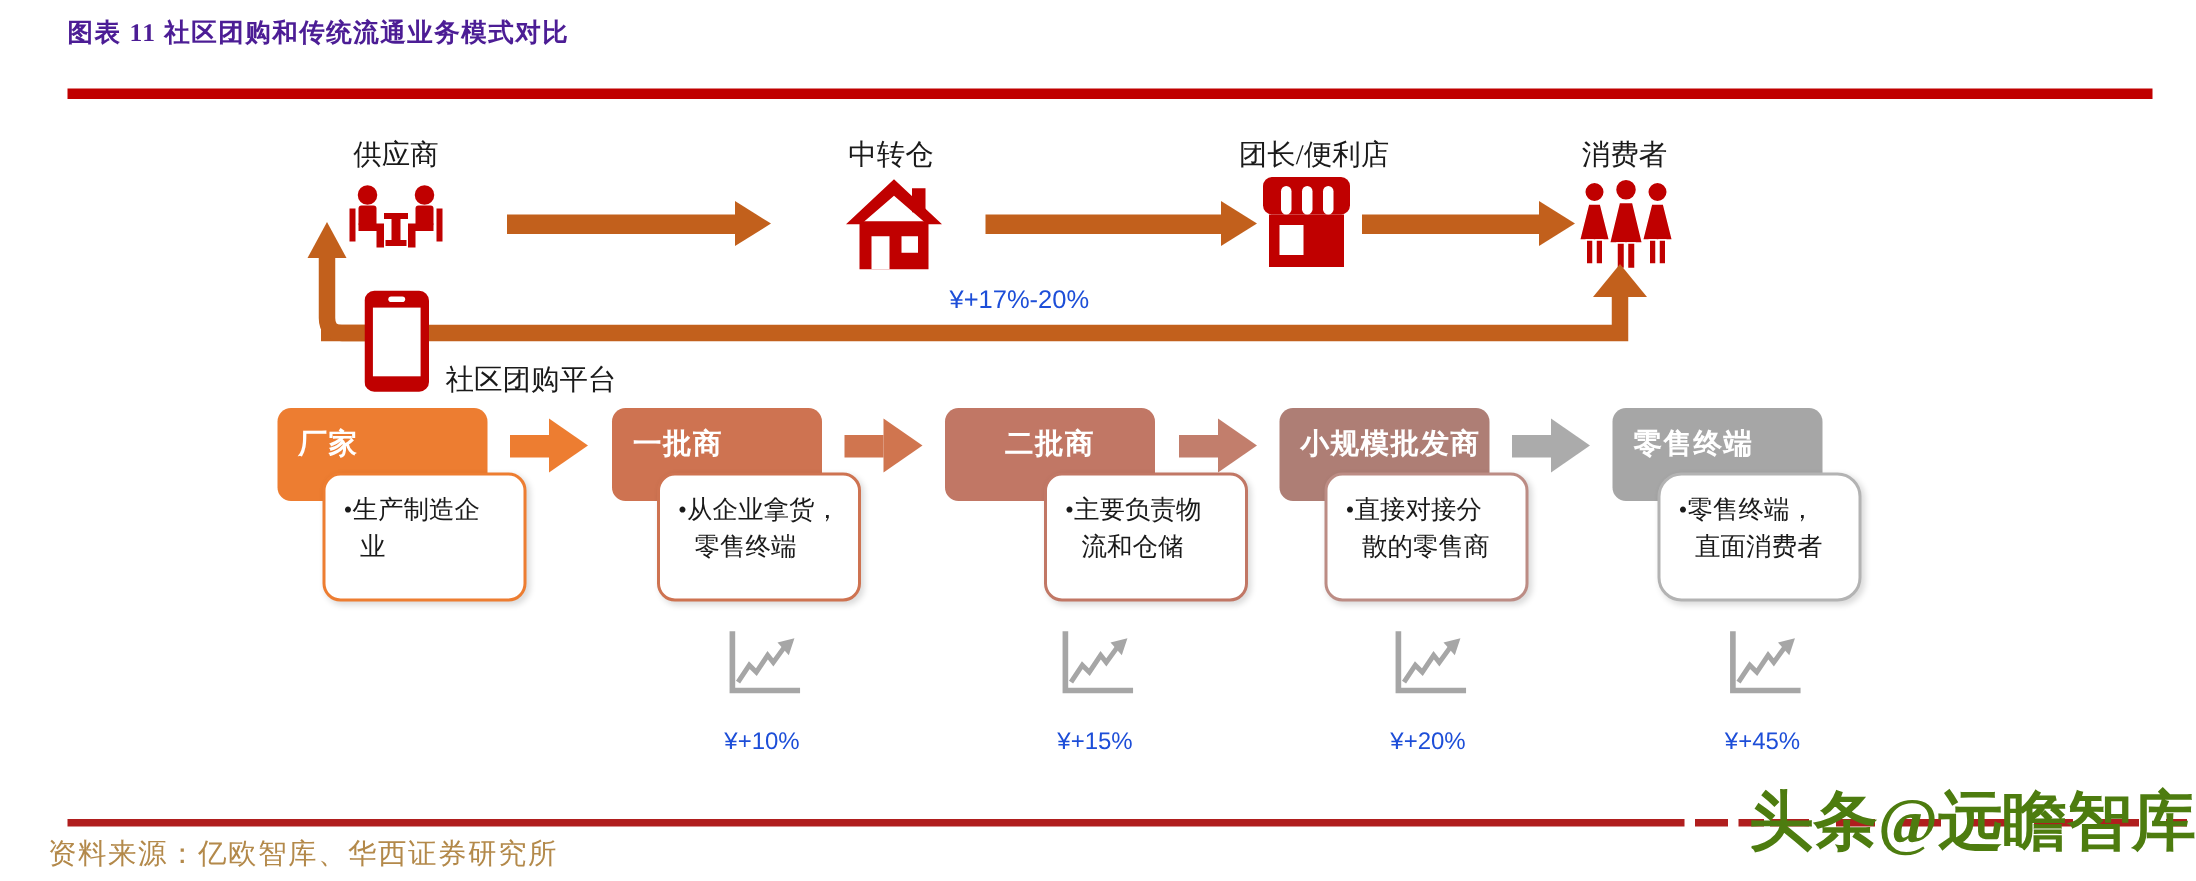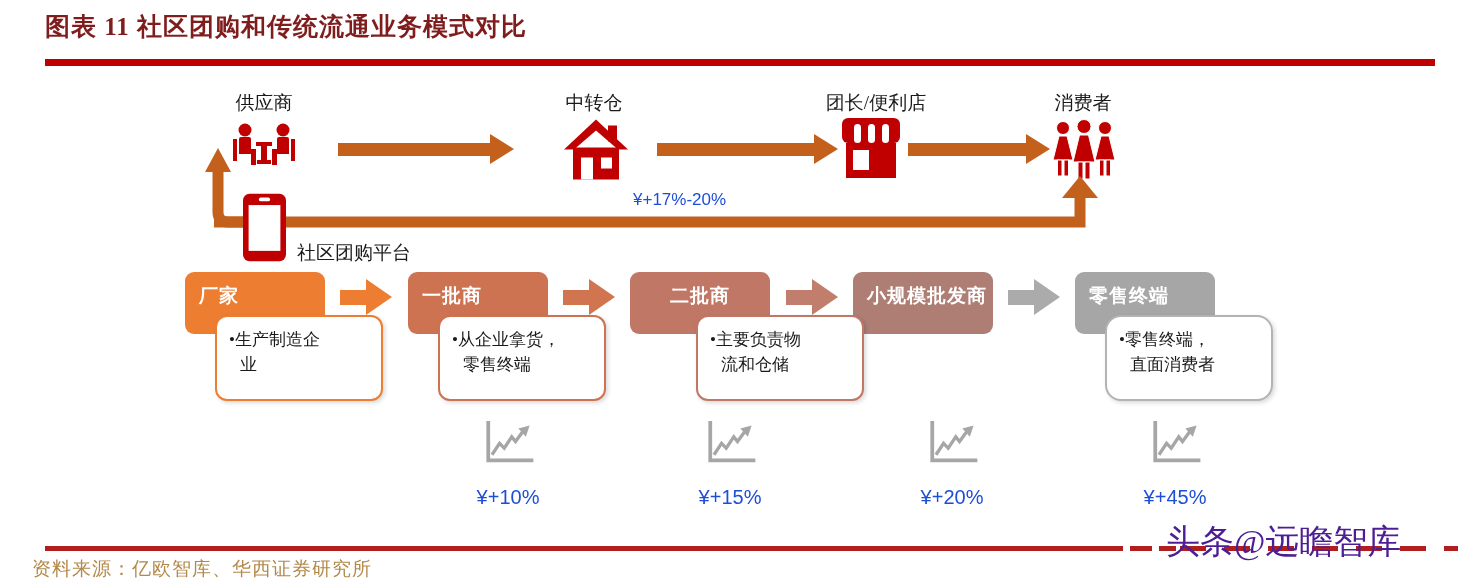--- a/index.html
+++ b/index.html
@@ -3,61 +3,61 @@
 <meta charset="utf-8">
 <style>
   html,body{margin:0;padding:0;background:#fff;}
   .canvas{position:relative;width:1464px;height:587px;background:#fff;overflow:hidden;
           font-family:"Liberation Serif","DejaVu Serif",serif;}
   .abs{position:absolute;}
   .cn{font-family:"Liberation Serif","DejaVu Serif",serif;color:#1a1a1a;}
   .sans{font-family:"Liberation Sans","DejaVu Sans",sans-serif;color:#1d4ed8;}
 
   
-  .fig-title{left:45px;top:10px;font-size:25px;font-weight:bold;color:#7f1d1d;letter-spacing:1px;}
+  .fig-title{left:45px;top:10px;font-size:17px;font-weight:bold;color:#4c1d95;letter-spacing:1px;}
   .title-rule{left:45px;top:59px;width:1390px;height:7px;background:#C00000;}
 
   
   .nodelabel{top:90px;font-size:19px;transform:translateX(-50%);white-space:nowrap;}
 
   
   .harrow{position:absolute;display:flex;align-items:center;height:30px;top:134px;}
   .harrow .bar{flex:1;height:13px;background:#C2601C;}
   .harrow .head{width:0;height:0;border-top:15px solid transparent;border-bottom:15px solid transparent;border-left:24px solid #C2601C;}
 
   
   .platform-label{left:297px;top:240px;font-size:19px;}
   .margin17{left:633px;top:190px;font-size:17px;}
 
   
   .stagehead{top:272px;width:140px;height:62px;border-radius:9px;color:#fff;font-size:19px;
              font-weight:bold;box-sizing:border-box;padding:11px 0 0 14px;letter-spacing:1px;}
-  .subbox{top:315px;width:168px;height:86px;background:#fff;border-radius:12px;border:2px solid;
+  .subbox{top:315px;width:136px;height:86px;background:#fff;border-radius:12px;border:2px solid;
           box-sizing:border-box;padding:11px 10px 0 12px;box-shadow:2px 2px 4px rgba(0,0,0,0.15);}
   .subbox .desc{font-size:17px;line-height:1.45;white-space:pre-line;padding-left:11px;text-indent:-11px;}
   .carrow{position:absolute;display:flex;align-items:center;height:36px;top:279px;width:52px;}
   .carrow .bar{flex:1;height:15px;}
   .carrow .head{width:0;height:0;border-top:18px solid transparent;border-bottom:18px solid transparent;border-left:26px solid;}
 
   .c1{background:#ED7D31;} .b1{border-color:#ED7D31;} .h1{border-left-color:#ED7D31 !important;} .bar1{background:#ED7D31;}
   .c2{background:#CE7351;} .b2{border-color:#CE7351;} .h2{border-left-color:#D0754F !important;} .bar2{background:#D0754F;}
   .c3{background:#C17765;padding-left:40px;} .b3{border-color:#C17765;} .h3{border-left-color:#C27E6C !important;} .bar3{background:#C27E6C;}
   .c4{background:#AE7E75;} .b4{border-color:#BC8C84;} .h4{border-left-color:#ABABAB !important;} .bar4{background:#ABABAB;}
   .c5{background:#A6A6A6;} .b5{border-color:#B3B3B3;}
 
   
-  .margin-label{top:486px;font-size:20px;transform:translateX(-50%);}
+  .margin-label{top:486px;font-size:16px;transform:translateX(-50%);}
 
   
   .footer-rule{left:45px;top:546px;width:1078px;height:5px;background:#B01E1E;}
   .dash{top:546px;height:5px;background:#B01E1E;}
   .dashline{left:1180px;top:546px;width:278px;height:5px;z-index:1;
             background:repeating-linear-gradient(90deg,#B01E1E 0 26px,transparent 26px 44px);}
   .source-note{left:32px;top:556px;font-size:19px;color:#B3894A;letter-spacing:1px;}
-  .watermark{left:1166px;top:519px;font-size:34px;font-weight:normal;color:#4c1d95;z-index:2;white-space:nowrap;}
+  .watermark{left:1166px;top:519px;font-size:43px;font-weight:bold;color:#4d7c0f;z-index:2;white-space:nowrap;}
 </style>
 </head>
 <body>
 
 <div class="canvas">
 
   <div class="abs cn fig-title">图表 11  社区团购和传统流通业务模式对比</div>
   <div class="abs title-rule"></div>
 
   <div class="abs cn nodelabel" style="left:264px;">供应商</div>
@@ -179,20 +179,24 @@
 业</div>
   </div>
   <div class="abs subbox b2" style="left:438px;">
     <div class="desc cn">•从企业拿货，
 零售终端</div>
   </div>
   <div class="abs subbox b3" style="left:660px;margin-left:36px;">
     <div class="desc cn">•主要负责物
 流和仓储</div>
   </div>
+  <div class="abs subbox b4" style="left:883px;">
+    <div class="desc cn">•直接对接分
+散的零售商</div>
+  </div>
   <div class="abs subbox b5" style="left:1105px;border-radius:16px;">
     <div class="desc cn">•零售终端，
 直面消费者</div>
   </div>
 
   <svg class="abs" style="left:480px;top:419px;" width="56" height="47" viewBox="0 0 58 50">
     <path d="M8,2 V44 H56" fill="none" stroke="#A6A6A6" stroke-width="4"></path>
     <polyline points="12,38 20,26 25,31 33,19 37,24 45,13" fill="none" stroke="#A6A6A6" stroke-width="3.5"></polyline>
     <polygon points="40,10 52,7 48,19" fill="#A6A6A6"></polygon>
   </svg>

